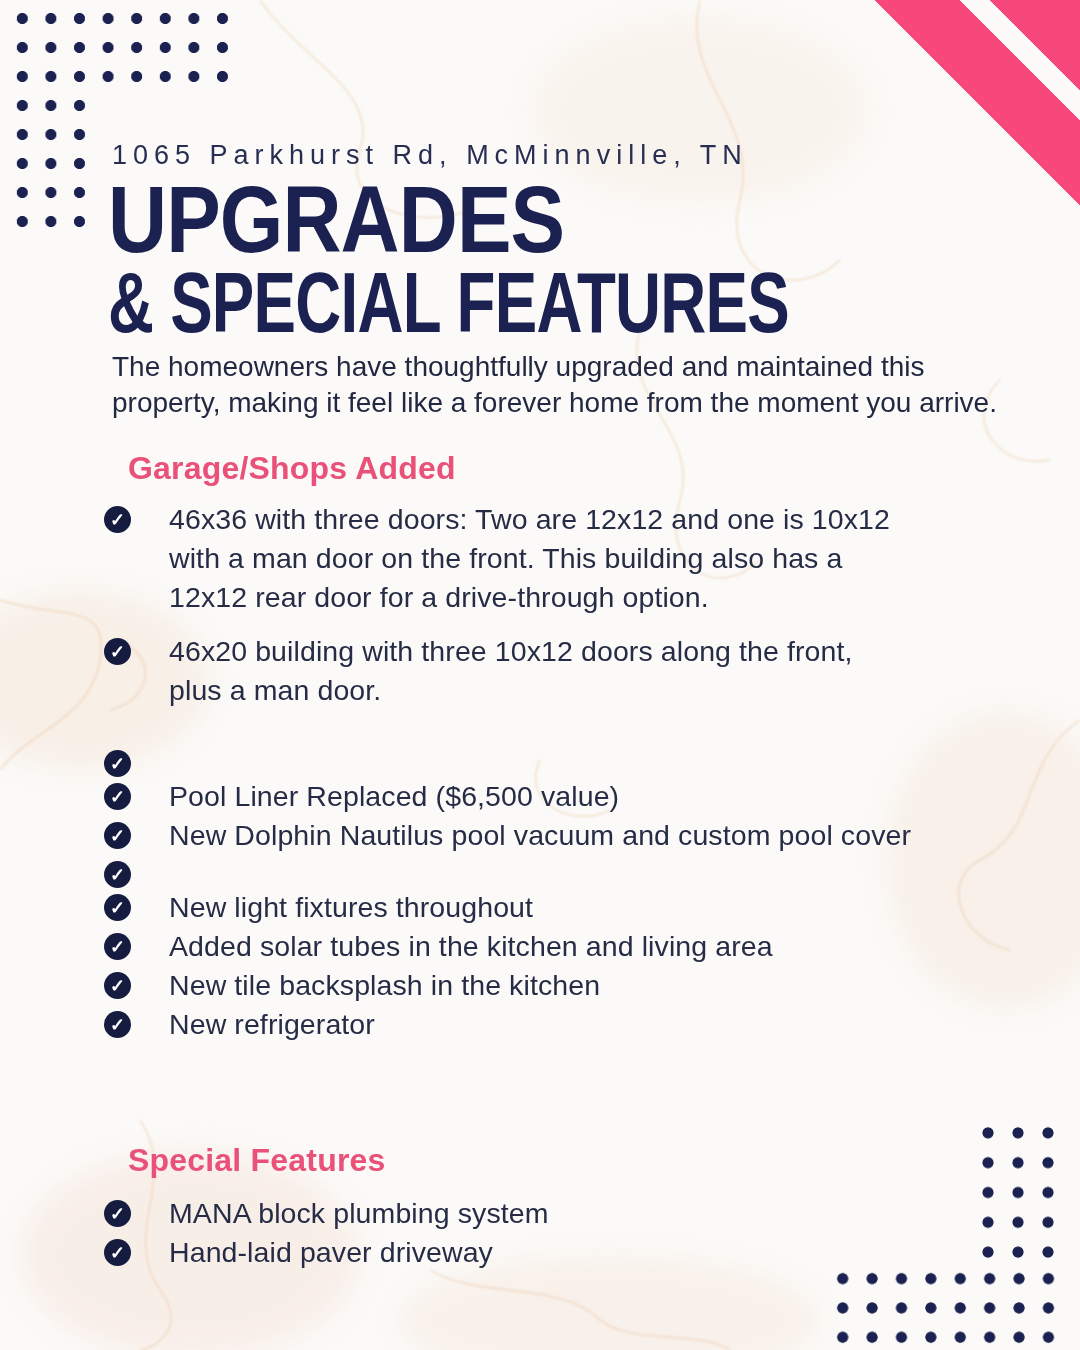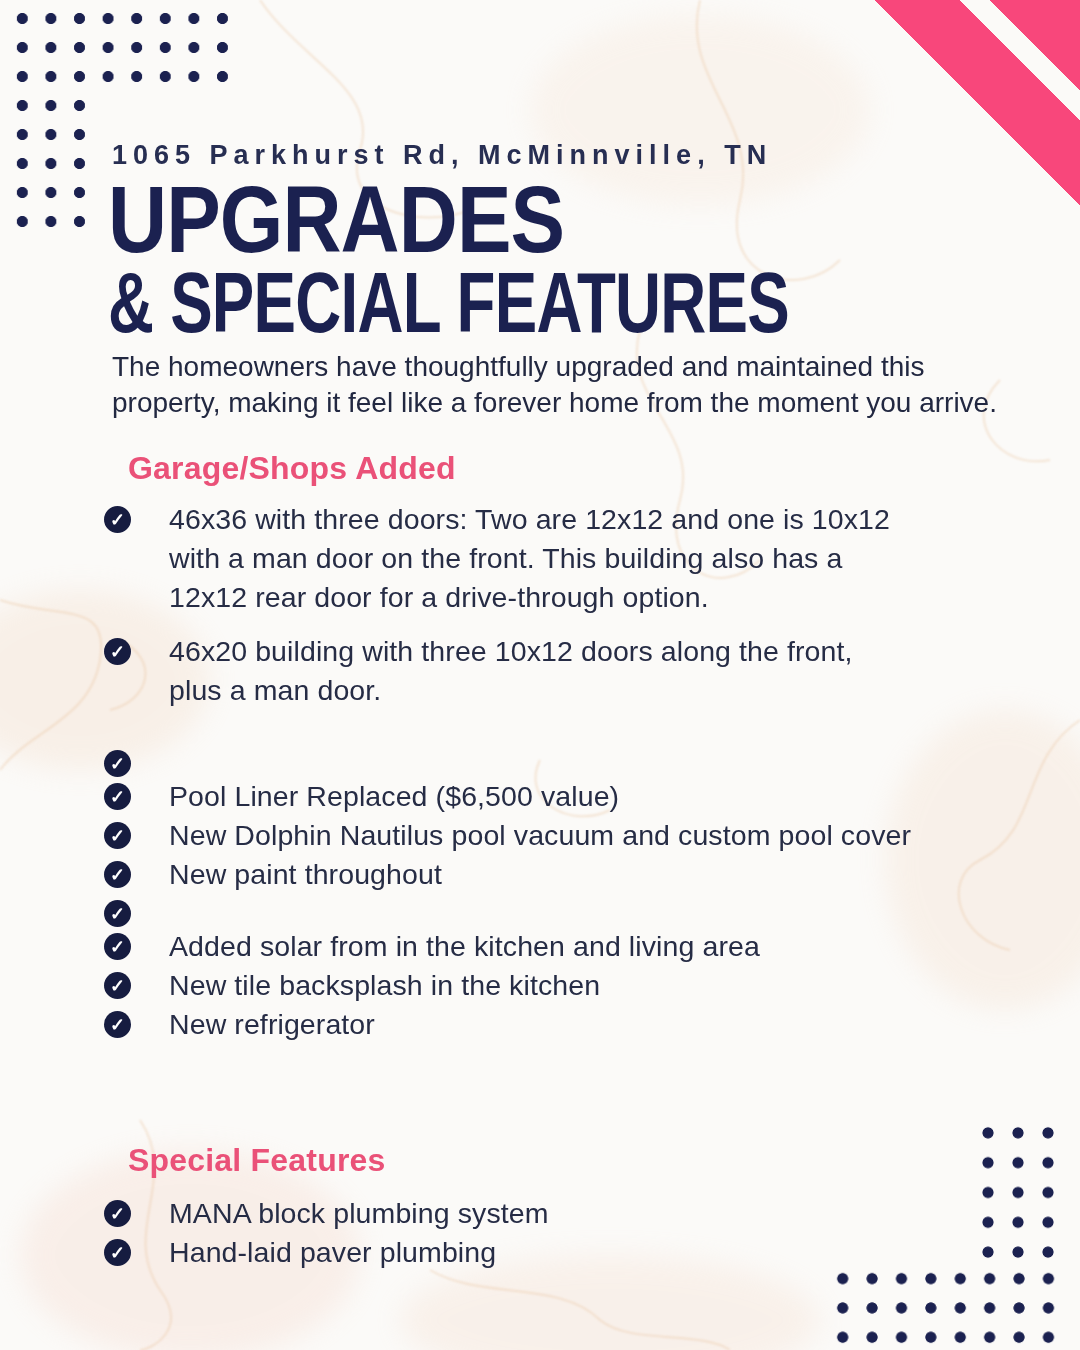--- a/index.html
+++ b/index.html
@@ -28,21 +28,21 @@
     position:absolute;top:0;right:0;width:210px;height:210px;
     background:linear-gradient(45deg,
       rgba(0,0,0,0) 152px,
       #F8477B 152px, #F8477B 212px,
       rgba(0,0,0,0) 212px, rgba(0,0,0,0) 233px,
       #F8477B 233px);
   }
 
   .address{
     position:absolute;left:112px;top:140px;
-    font-size:27px;font-weight:700;letter-spacing:6px;
+    font-size:27px;font-weight:400;letter-spacing:6px;
     color:#272E52;white-space:nowrap;
   }
   .title1{
     position:absolute;left:108px;top:172px;
     font-size:95px;font-weight:700;line-height:1;
     color:#1B2150;white-space:nowrap;
     transform:scaleX(.86);transform-origin:left top;
     letter-spacing:-1px;
   }
   .title2{
@@ -161,30 +161,30 @@
           <span class="item-text">Pool Liner Replaced ($6,500 value)</span>
         </li>
 
         <li class="check-item">
           <span class="check">✓</span>
           <span class="item-text">New Dolphin Nautilus pool vacuum and custom pool cover</span>
         </li>
 
         <li class="check-item">
           <span class="check">✓</span>
-          <span class="item-text">New paint throughout</span>
-        </li>
-
-        <li class="check-item">
-          <span class="check">✓</span>
-        </li>
-
-        <li class="check-item">
-          <span class="check">✓</span>
-          <span class="item-text">Added solar from in the kitchen and living area</span>
+        </li>
+
+        <li class="check-item">
+          <span class="check">✓</span>
+          <span class="item-text">New light fixtures throughout</span>
+        </li>
+
+        <li class="check-item">
+          <span class="check">✓</span>
+          <span class="item-text">Added solar tubes in the kitchen and living area</span>
         </li>
 
         <li class="check-item">
           <span class="check">✓</span>
           <span class="item-text">New tile backsplash in the kitchen</span>
         </li>
 
         <li class="check-item">
           <span class="check">✓</span>
           <span class="item-text">New refrigerator</span>
@@ -196,18 +196,18 @@
     <h2>Special Features</h2>
     <ol class="checklist">
 
         <li class="check-item">
           <span class="check">✓</span>
           <span class="item-text">MANA block plumbing system</span>
         </li>
 
         <li class="check-item">
           <span class="check">✓</span>
-          <span class="item-text">Hand-laid paver plumbing</span>
+          <span class="item-text">Hand-laid paver driveway</span>
         </li>
       </ol>
   </div>
 
 </div>
 
 </body></html>

